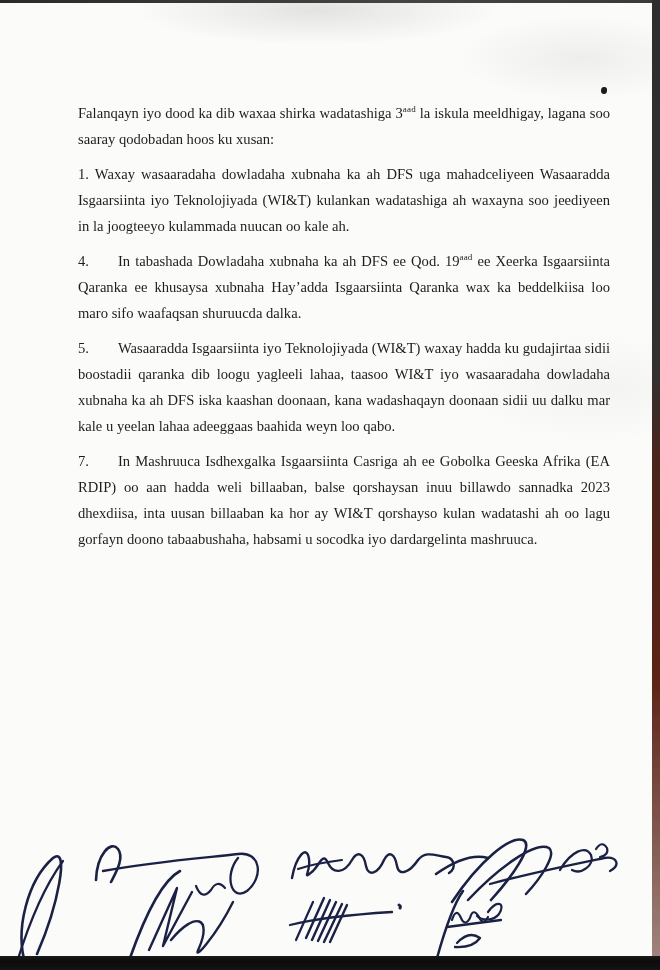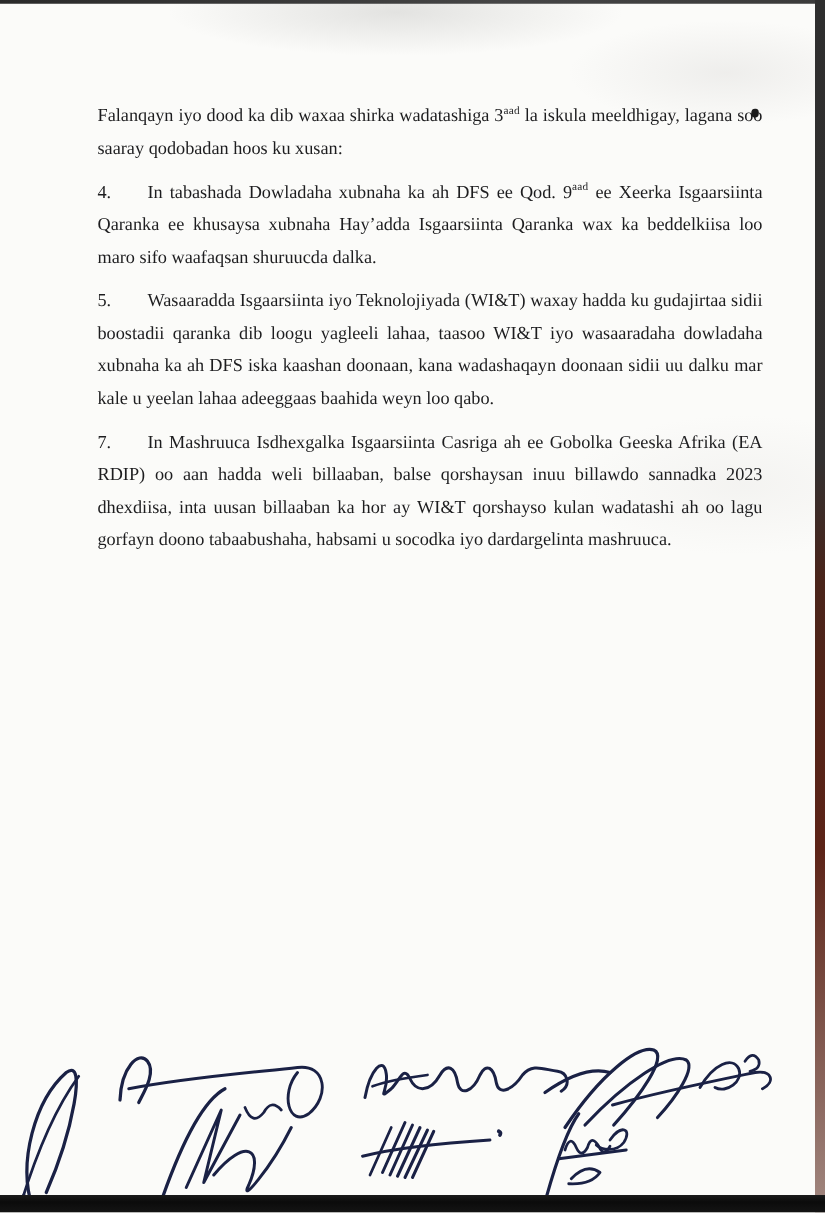--- a/index.html
+++ b/index.html
@@ -33,21 +33,21 @@
   .edge-bottom {
     position: absolute; left: 0; bottom: 0; width: 100%; height: 14px;
     background: linear-gradient(180deg, #1a1a1a, #0b0b0b 40%, #141414);
   }
   .speck {
     position: absolute; left: 601px; top: 87px; width: 6px; height: 7px;
     background: #1c1c1c; border-radius: 50% 40% 50% 45%;
   }
   .content {
     position: absolute;
-    left: 78px; top: 80px;
+    left: 78px; top: 100px;
     width: 532px;
     font-size: 14.6px;
     line-height: 26px;
     text-align: justify;
   }
   .para { margin: 0 0 9px 0; }
   .num { font-style: normal; }
   .num.wide { display: inline-block; width: 40px; }
   sup.aad {
     font-size: 9px;
@@ -64,24 +64,25 @@
 </style>
 </head>
 <body>
 
 <div class="page">
 
   <div class="content">
 
     <p class="para"><span>Falanqayn iyo dood ka dib waxaa shirka wadatashiga 3</span><sup class="aad">aad</sup><span> la iskula meeldhigay, lagana soo saaray qodobadan hoos ku xusan:</span></p>
 
+    <p class="para"><span class="num">1.</span> <span>Waxay wasaaradaha dowladaha xubnaha ka ah DFS uga mahadceliyeen Wasaaradda Isgaarsiinta iyo Teknolojiyada (WI&amp;T) kulankan wadatashiga ah waxayna soo jeediyeen in la joogteeyo kulammada nuucan oo kale ah.</span></p>
 
 
 
-    <p class="para"><span class="num wide">4.</span><span>In tabashada Dowladaha xubnaha ka ah DFS ee Qod. 9</span><sup class="aad">aad</sup><span> ee Xeerka Isgaarsiinta Qaranka ee khusaysa xubnaha Hay’adda Isgaarsiinta Qaranka wax ka beddelkiisa loo maro sifo waafaqsan shuruucda dalka.</span></p>
+    <p class="para"><span class="num wide">4.</span><span>In tabashada Dowladaha xubnaha ka ah DFS ee Qod. 19</span><sup class="aad">aad</sup><span> ee Xeerka Isgaarsiinta Qaranka ee khusaysa xubnaha Hay’adda Isgaarsiinta Qaranka wax ka beddelkiisa loo maro sifo waafaqsan shuruucda dalka.</span></p>
 
     <p class="para"><span class="num wide">5.</span><span>Wasaaradda Isgaarsiinta iyo Teknolojiyada (WI&amp;T) waxay hadda ku gudajirtaa sidii boostadii qaranka dib loogu yagleeli lahaa, taasoo WI&amp;T iyo wasaaradaha dowladaha xubnaha ka ah DFS iska kaashan doonaan, kana wadashaqayn doonaan sidii uu dalku mar kale u yeelan lahaa adeeggaas baahida weyn loo qabo.</span></p>
 
 
     <p class="para"><span class="num wide">7.</span><span>In Mashruuca Isdhexgalka Isgaarsiinta Casriga ah ee Gobolka Geeska Afrika (EA RDIP) oo aan hadda weli billaaban, balse qorshaysan inuu billawdo sannadka 2023 dhexdiisa, inta uusan billaaban ka hor ay WI&amp;T qorshayso kulan wadatashi ah oo lagu gorfayn doono tabaabushaha, habsami u socodka iyo dardargelinta mashruuca.</span></p>
 
 
   </div>
 
   <svg class="signatures" viewBox="0 0 660 142">

